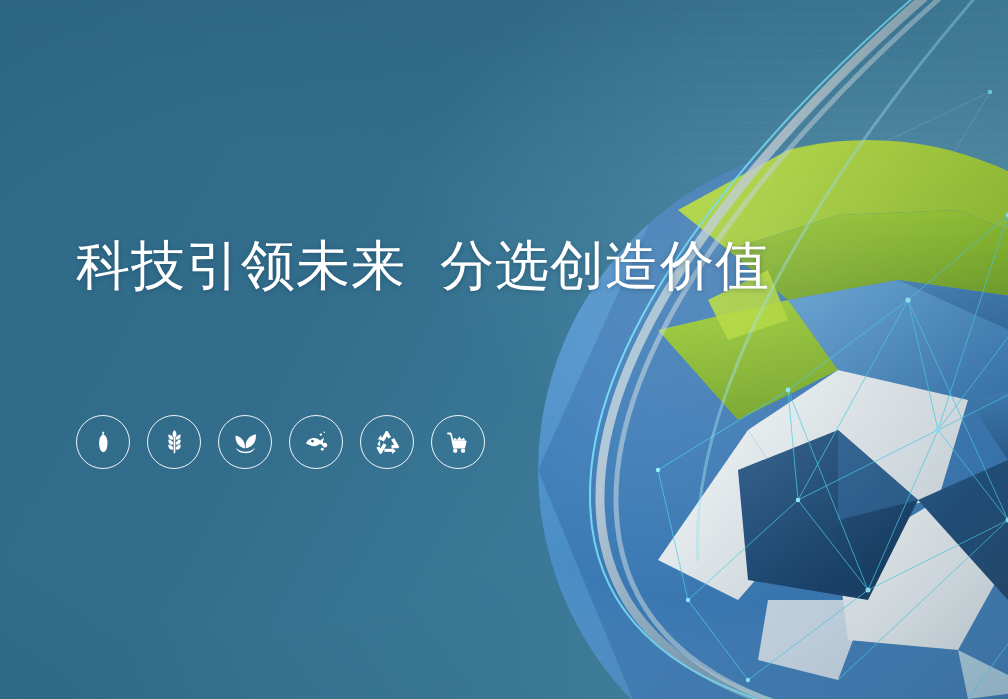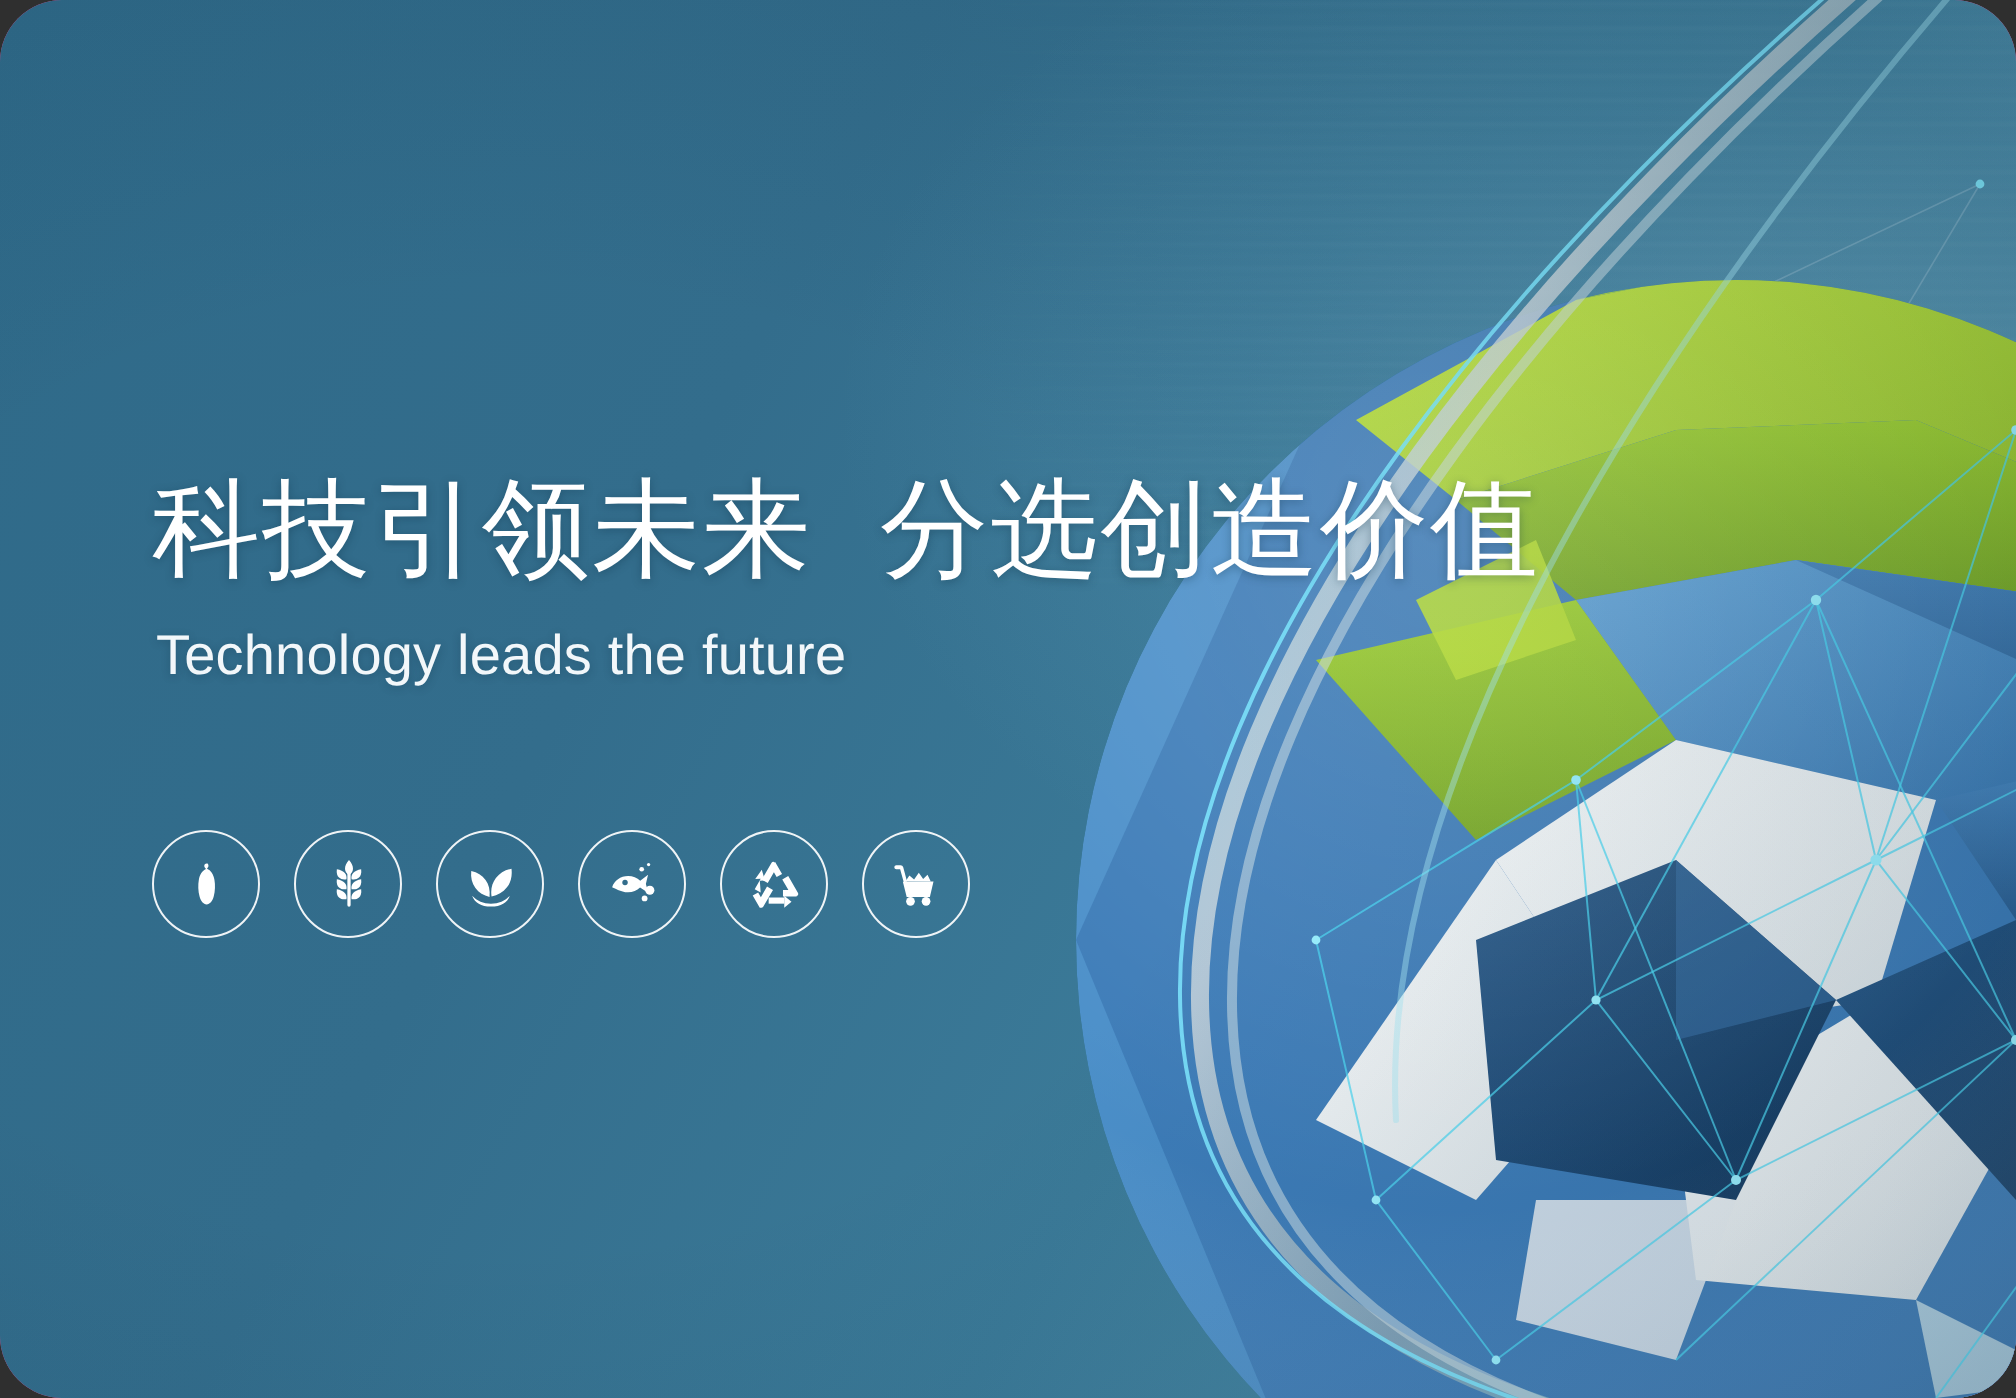--- a/index.html
+++ b/index.html
@@ -9,21 +9,20 @@
     background: #2f2f2f;
   }
   #banner {
     position: relative;
     width: 1008px;
     height: 699px;
     overflow: hidden;
     font-family: "Liberation Sans", "DejaVu Sans", sans-serif;
     background: #ec4899;
     user-select: none;
-    border-radius: 31px;
   }
 
   
   .bg-base {
     position: absolute;
     inset: 0;
     background: linear-gradient(118deg, #2f6a89 0%, #336d8c 34%, #3b7a98 62%, #4a8aa6 82%, #5f9cb4 100%);
   }
   .bg-glow {
     position: absolute;
@@ -292,21 +291,20 @@
         <path d="M470 -40 C 300 150, 150 380, 160 560" stroke="#a9e8f7" stroke-width="3" opacity=".45"></path>
       </g>
     </svg>
   </div>
 
   <div class="bg-vignette"></div>
 
   <div class="copy">
     <h1 class="headline"><span>科技引领未来</span><span class="gap"></span><span>分选创造价值</span></h1>
     <p class="subline">
-      <span>Technology leads the future</span>
     </p>
   </div>
 
   <div class="icon-row">
 
     <div class="icon-badge">
       <svg viewBox="0 0 32 32" aria-hidden="true">
         <path d="M16.6 4.4c-1.1-.7-2.3.3-2.1 1.3.1.6.6 1 .9 1.5-2 .9-3.4 3.1-3.9 5.9-.5 2.8-.4 6.4.4 9.3.7 2.6 2.1 4.3 3.9 4.3s3.2-1.7 3.9-4.3c.8-2.9.9-6.5.4-9.3-.5-2.9-2-5.2-4.1-6 .3-.5.9-1.1.8-1.8-.1-.4-.2-.7-.2-.9z"></path>
       </svg>
     </div>

